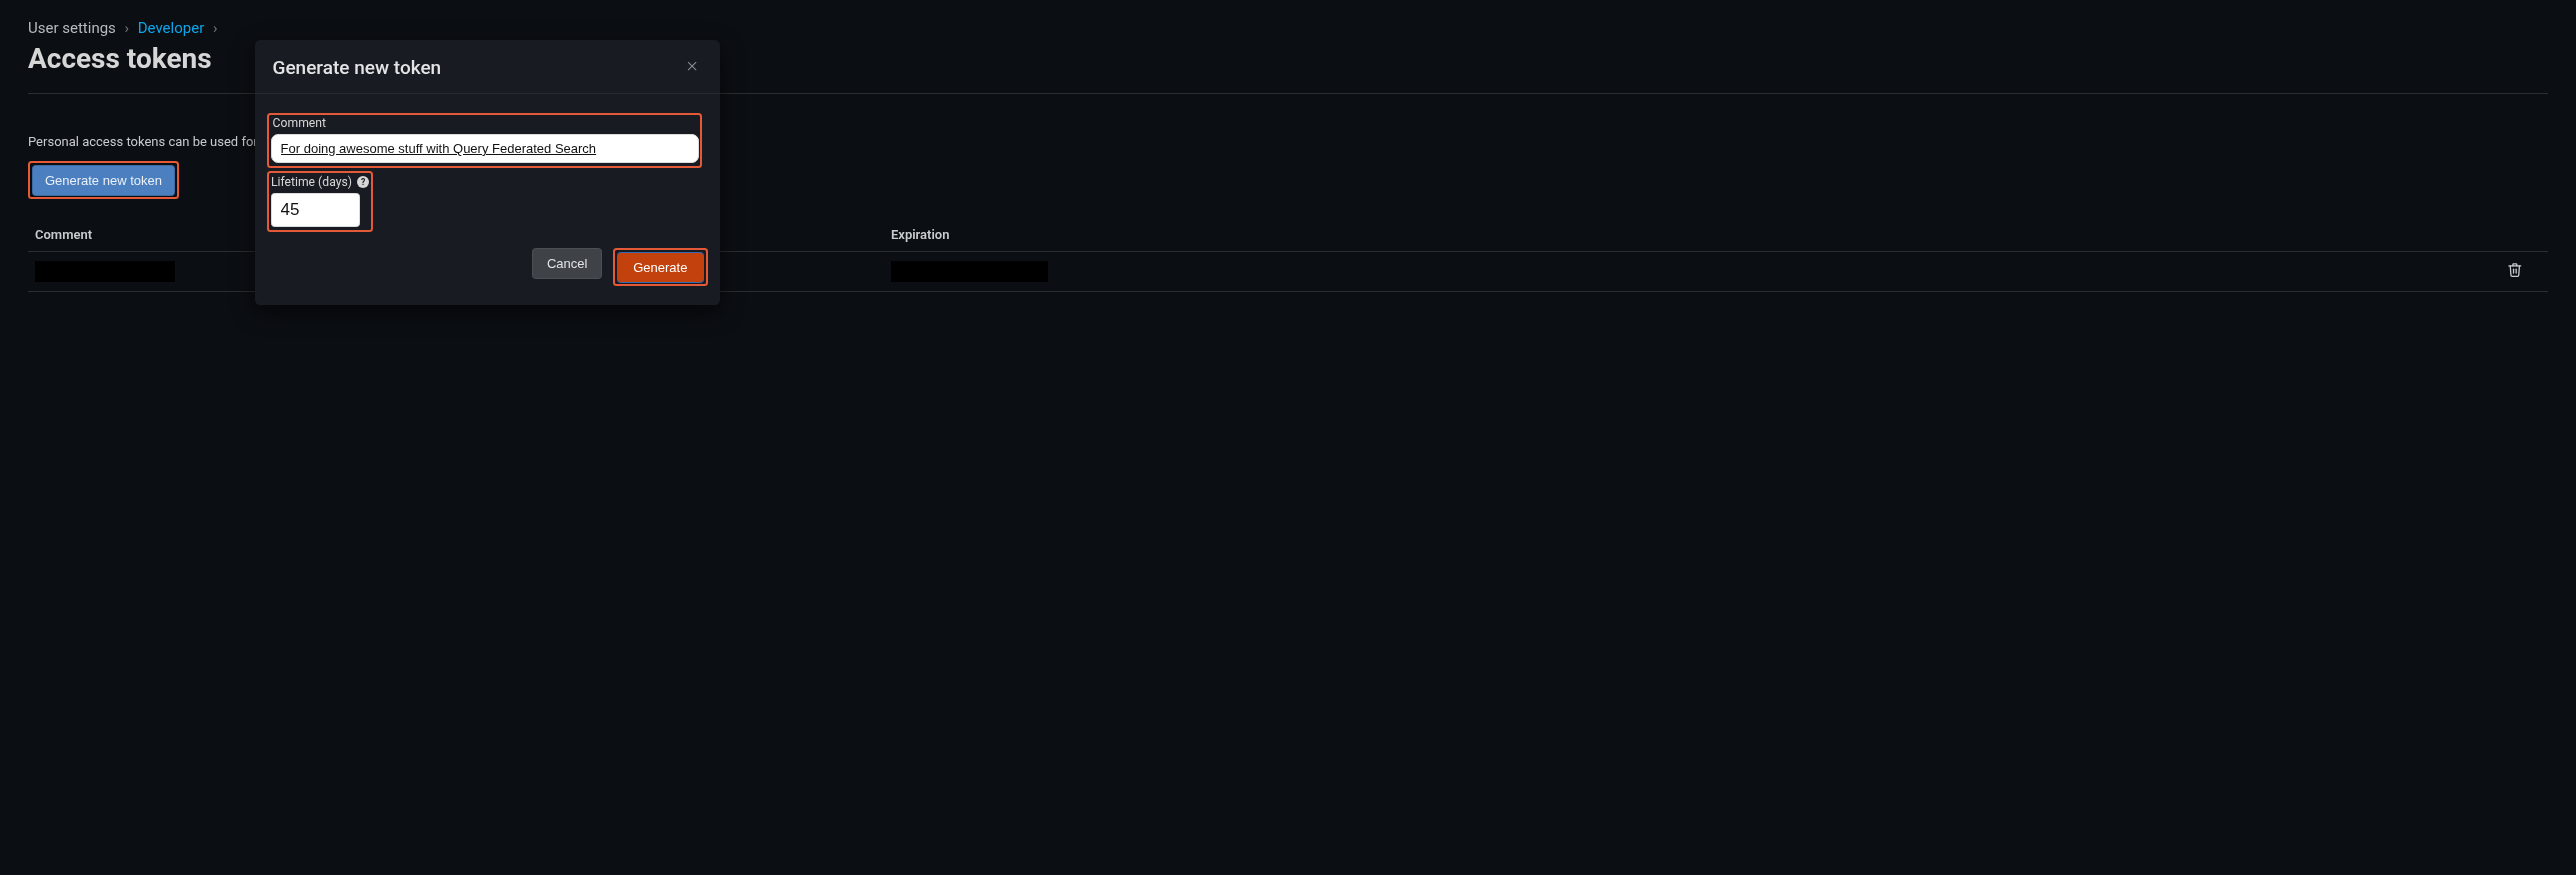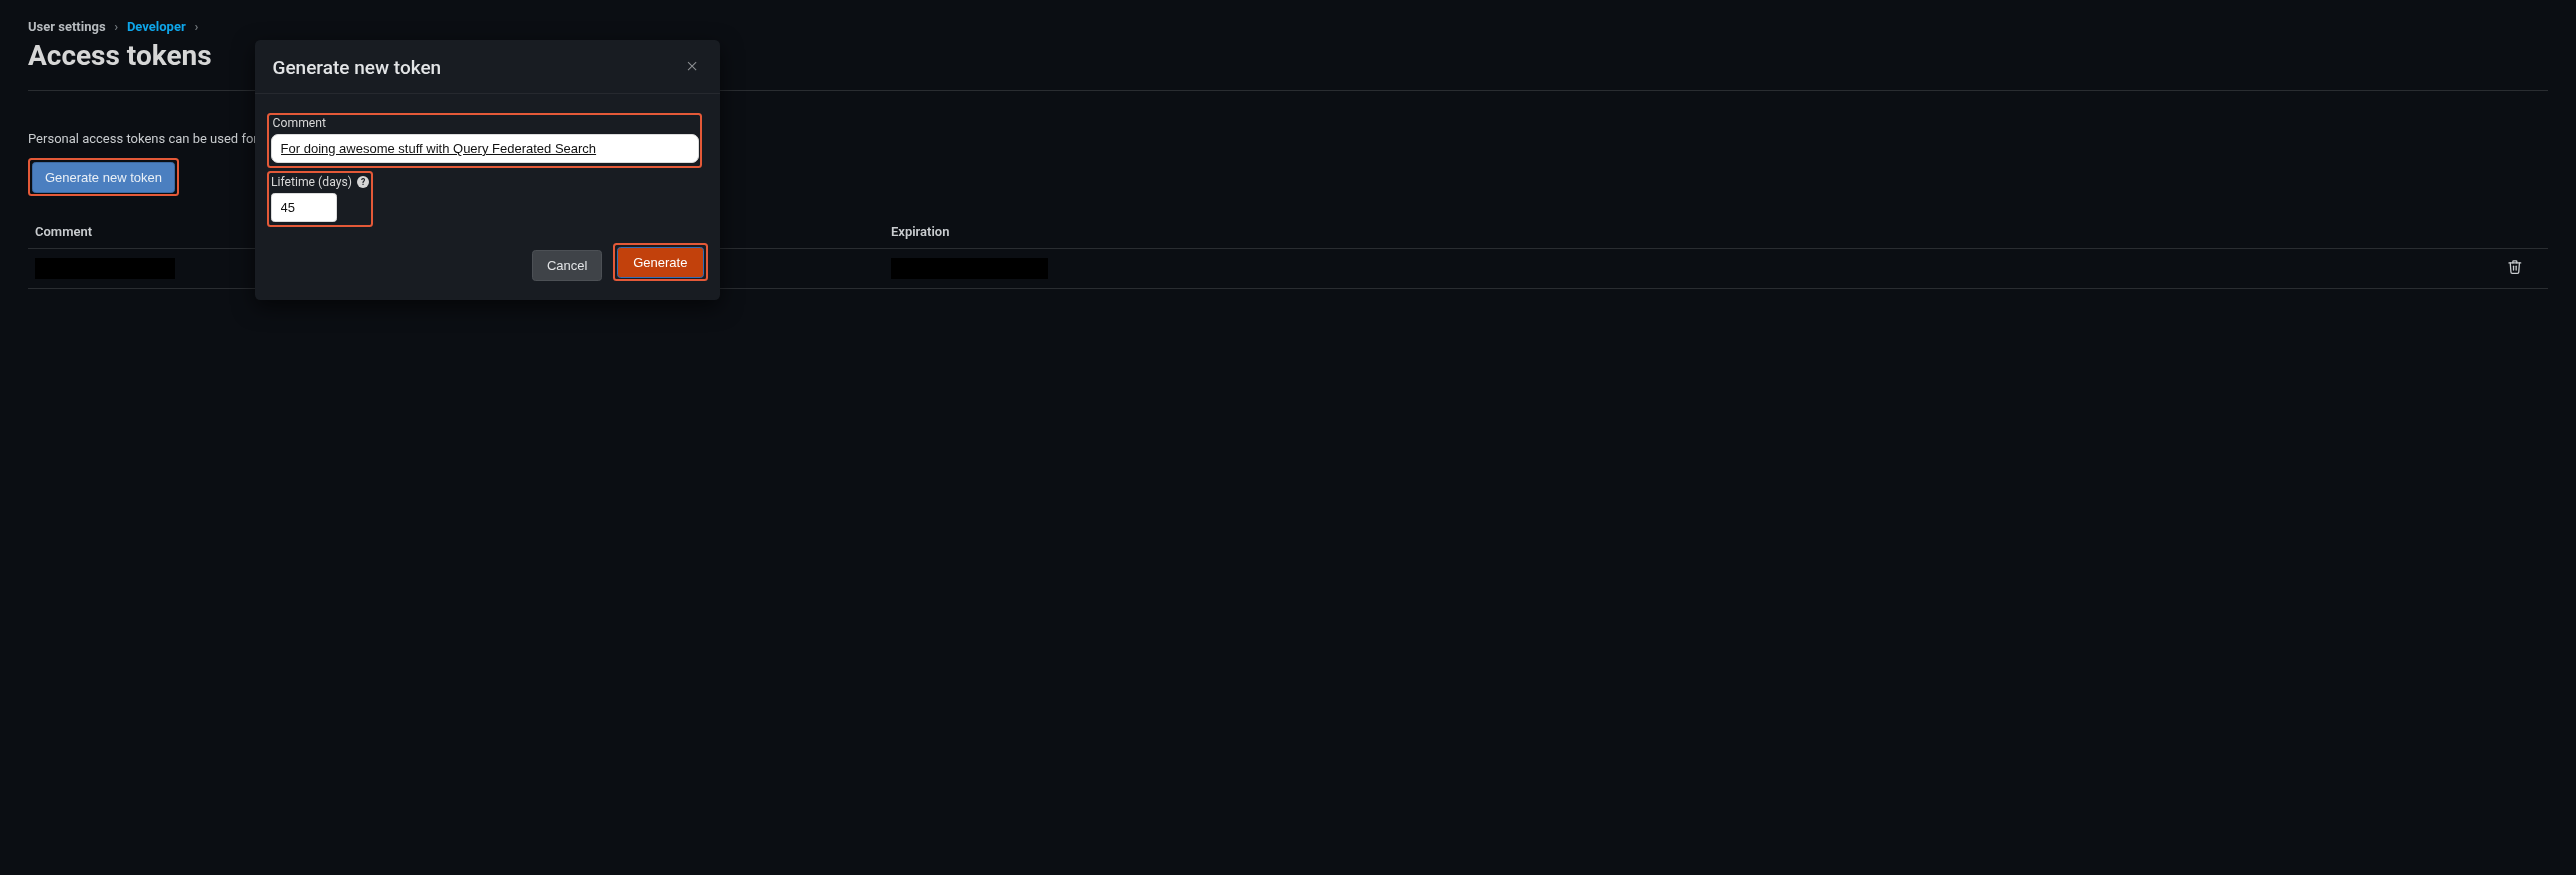--- a/index.html
+++ b/index.html
@@ -16,22 +16,21 @@
       max-width: 2576px;
       margin: 0 auto;
     }
 
     
     .breadcrumb {
       display: flex;
       align-items: flex-end;
       gap: 8.7px;
       color: #b6babe;
-      font-size: 13px;
-      font-weight: bold;
+      font-size: 15px;
     }
     .breadcrumb a { color: #0ea5e9; text-decoration: none; }
     .bc-sep { color: #6f7479; }
 
     .page-title {
       font-size: 28px;
       font-weight: 700;
       color: #d6d6d6;
       margin-top: 5.2px;
     }
@@ -164,43 +163,43 @@
       background: #fff;
       color: #111;
       border: 0.9px solid #dcdcdc;
       border-radius: 7px;
       padding: 6.1px 8.7px;
       font-size: 13px;
       outline: none;
       text-decoration: underline;
     }
     .num-input {
-      width: 66px;
+      width: 89px;
       background: #fff;
       color: #111;
       border: 0.9px solid #dcdcdc;
       border-radius: 3.5px;
       padding: 6.1px 8.7px;
-      font-size: 13px;
+      font-size: 17px;
       outline: none;
     }
 
     .hl-red.comment-box, .hl-red.lifetime-box, .hl-red.gen-box {
       display: inline-block;
     }
     .hl-red.comment-box { width: 435px; }
     .hl-red.comment-box .field-label { padding-left: 1.7px; }
     .hl-red.lifetime-box { vertical-align: top; margin-top: 3px; }
 
     .modal-actions {
       display: flex;
       justify-content: flex-end;
       gap: 10.5px;
       padding: 5.2px 12.2px 19px 12.2px;
-      align-items: flex-end;
+      align-items: flex-start;
     }
     .cancel-btn {
       background: #3f4348;
       color: #e2e4e6;
       padding: 7px 14px;
       border-radius: 3.5px;
       border: 0.9px solid #4c5055;
       font-size: 13px;
       cursor: pointer;
     }

